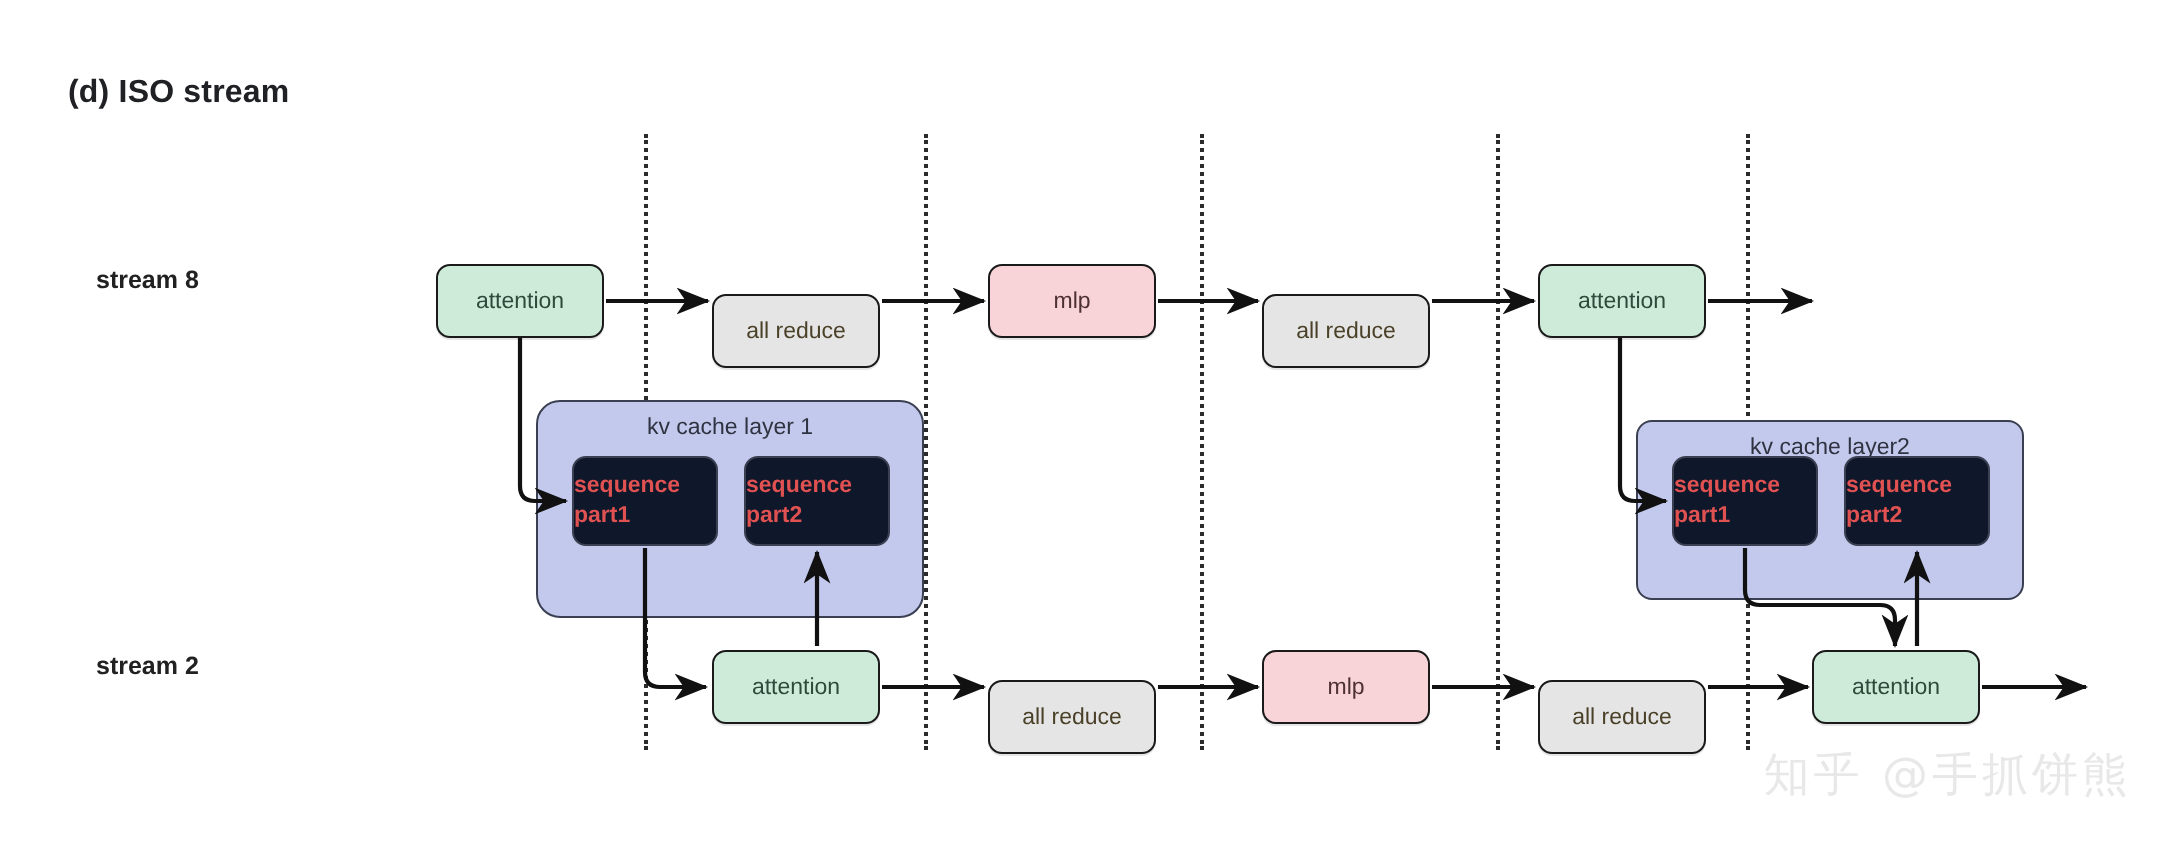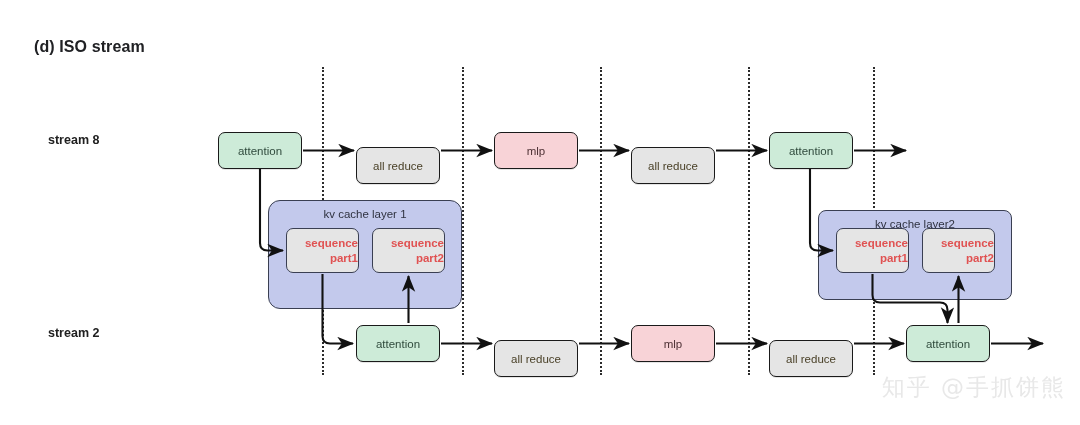--- a/index.html
+++ b/index.html
@@ -73,26 +73,26 @@
     left: 0;
     right: 0;
     top: 7px;
     text-align: center;
     font-size: 11.5px;
     color: #2f3240;
   }
   .seqbox {
     position: absolute;
     box-sizing: border-box;
-    background: #e5e5e5;
+    background: #0f172a;
     border: 1.6px solid #3a3f52;
     border-radius: 7px;
     display: flex;
     flex-direction: column;
-    align-items: flex-end;
+    align-items: flex-start;
     justify-content: center;
     font-size: 11.5px;
     font-weight: bold;
     color: #e05252;
     line-height: 15px;
     text-align: center;
   }
   #svg-arrows {
     position: absolute;
     left: 0;

